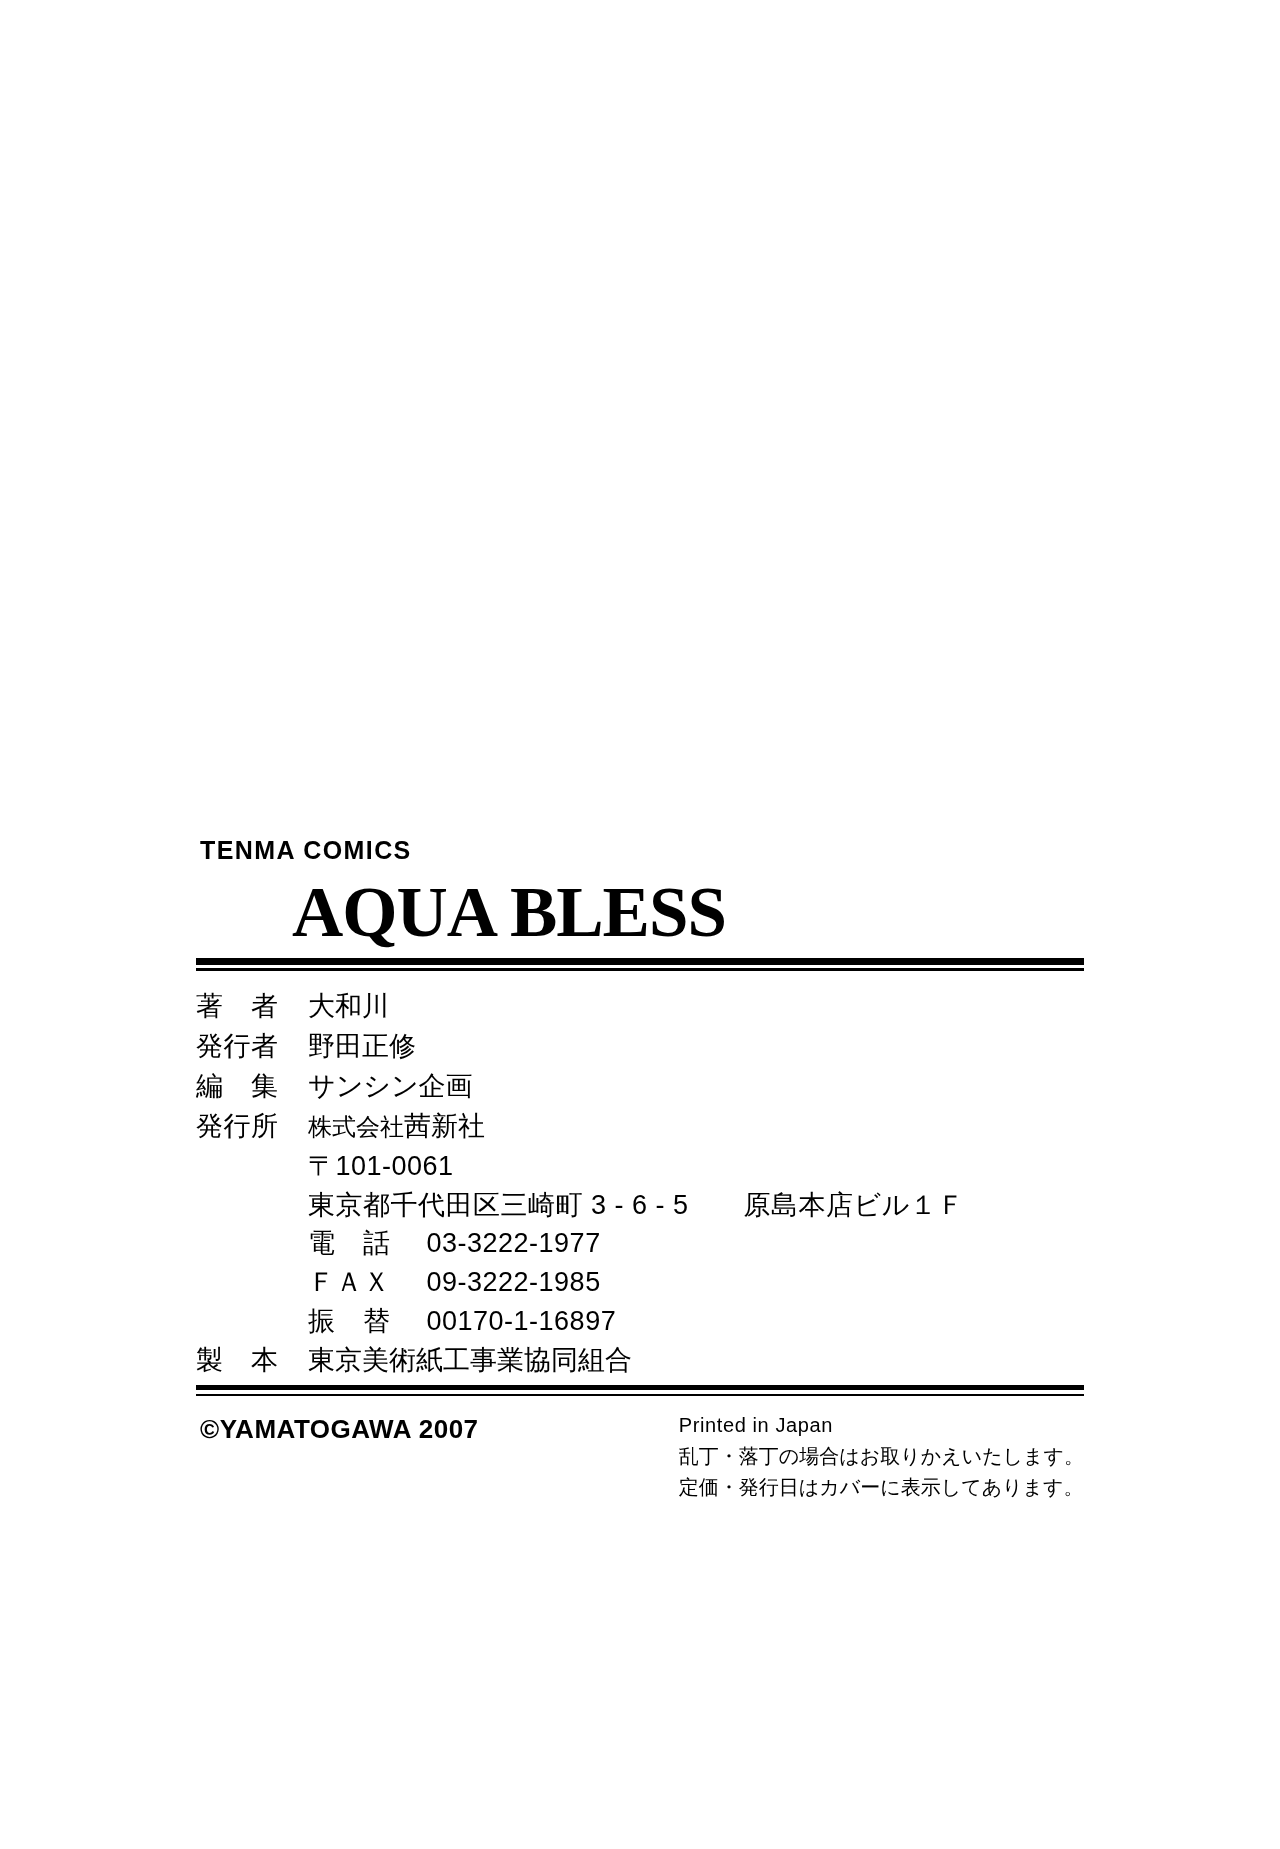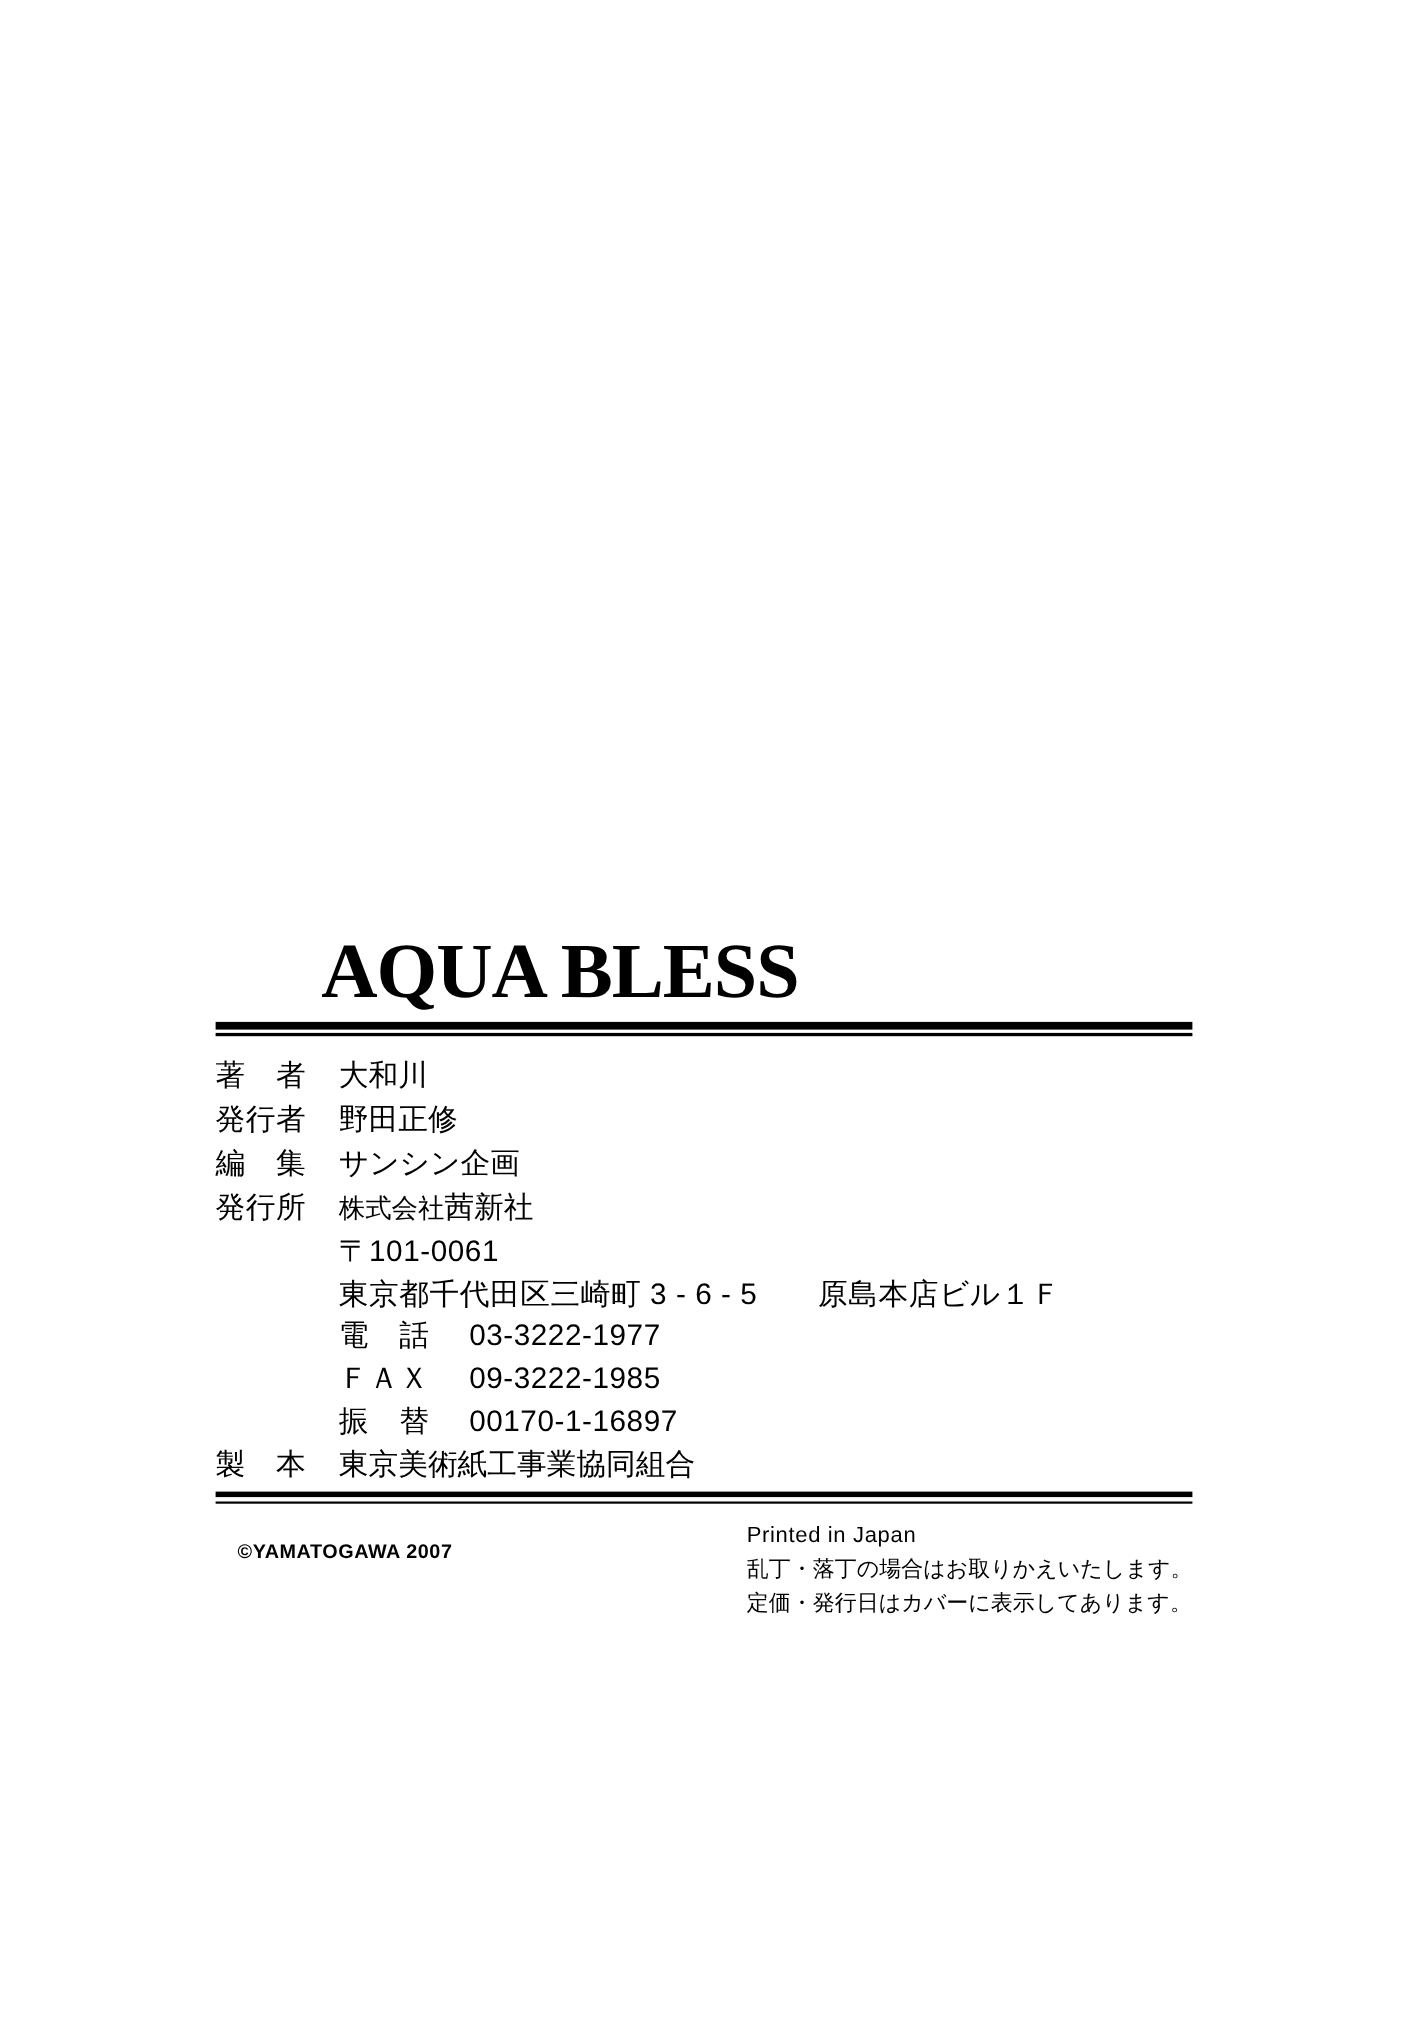--- a/index.html
+++ b/index.html
@@ -94,44 +94,44 @@
   .printrow .right {
     margin-left: 118px;
   }
   .footer {
     margin-top: 14px;
     position: relative;
     height: 104px;
   }
   .copyright {
     position: absolute;
-    left: 20px;
+    left: 4px;
     top: 4px;
-    font-size: 18px;
+    font-size: 26px;
     font-weight: bold;
     letter-spacing: 0.5px;
-    margin-top: 15px;
   }
   .footer-right {
     position: absolute;
     right: 0;
     top: 0;
     text-align: left;
     font-size: 20px;
     line-height: 1.55;
   }
   .pij {
     letter-spacing: 0.6px;
   }
 </style>
 </head>
 <body>
 
 <div class="colophon">
 
+  <div class="imprint">TENMA COMICS</div>
 
   <div class="booktitle">AQUA BLESS</div>
 
   <div class="rule-thick"></div>
   <div class="rule-thin"></div>
 
   <div class="credits">
 
     <div class="crow">
       <div class="clabel">著　者</div>

